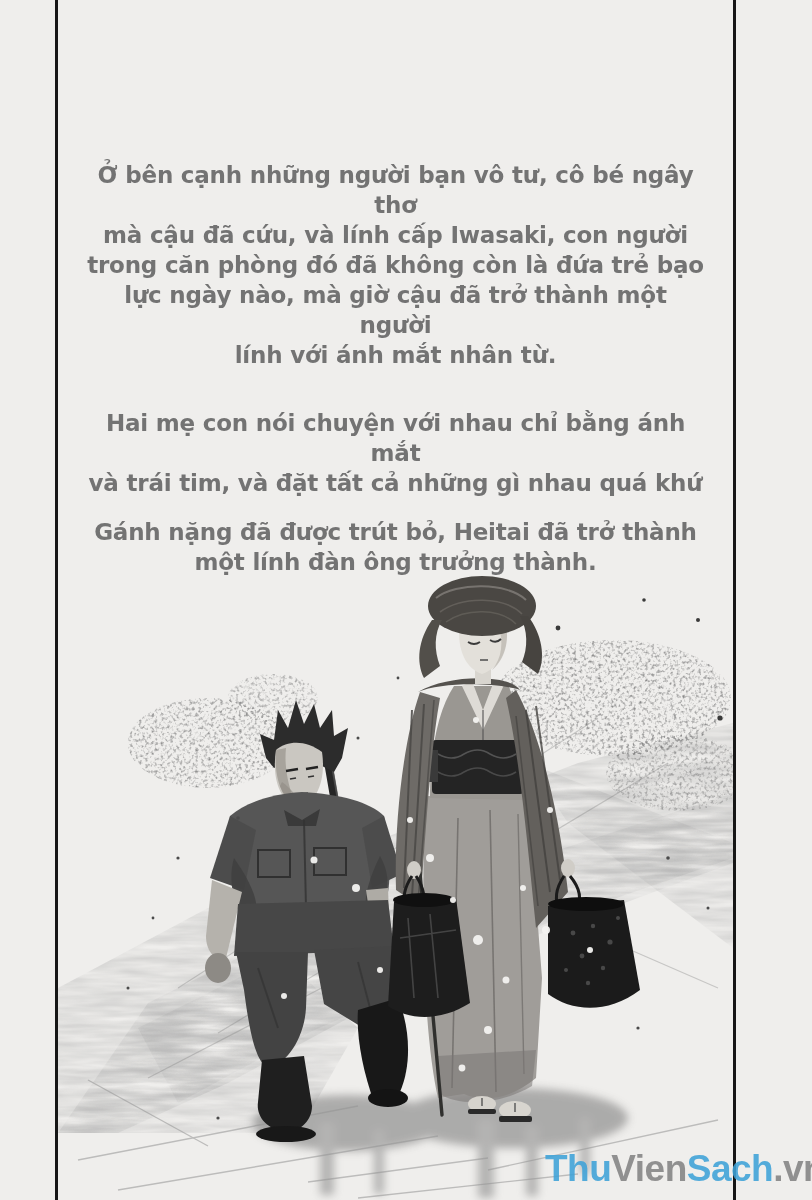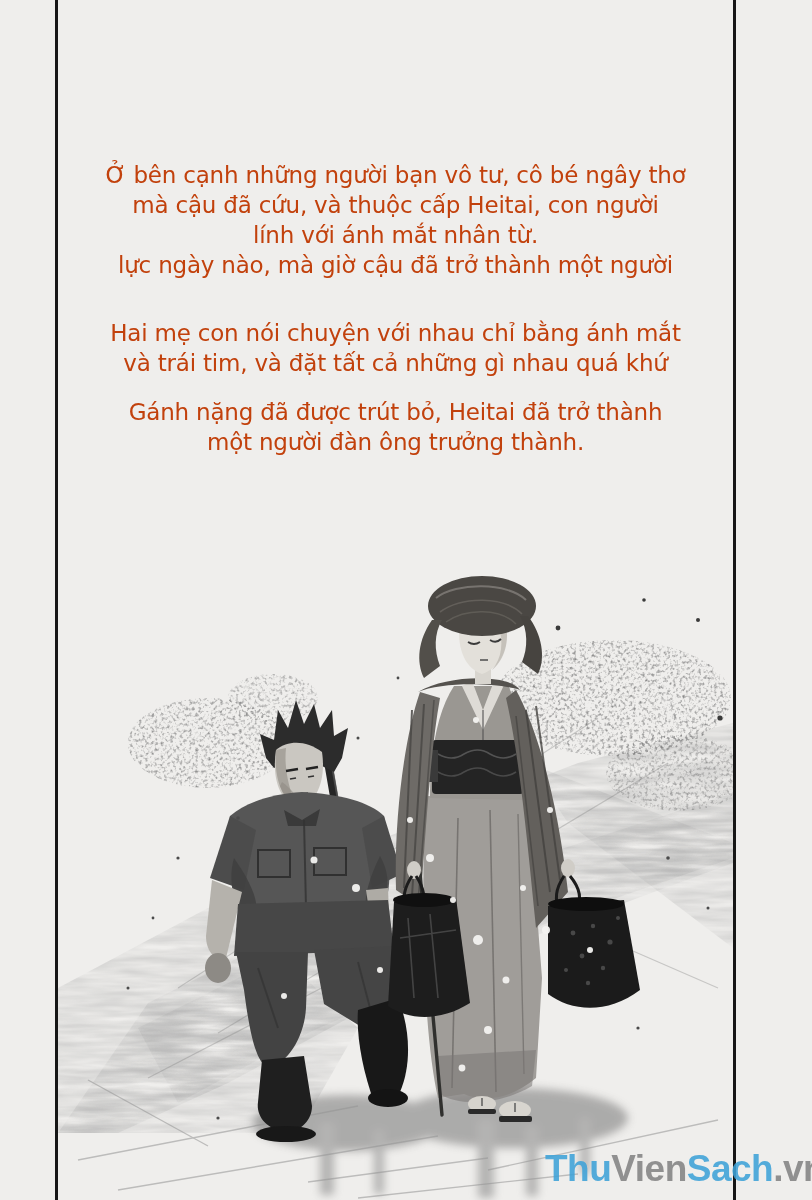--- a/index.html
+++ b/index.html
@@ -8,22 +8,22 @@
     background:#efeeec;
     font-family:"DejaVu Sans", sans-serif;
   }
   .frame-rule{
     position:absolute;top:0;width:3px;height:1200px;background:#161616;
   }
   .frame-rule.left{left:55px;}
   .frame-rule.right{left:733px;}
   .narration{
     position:absolute;left:58px;top:160px;width:675px;
-    text-align:center;color:#c2410c;
-    font-size:23px;line-height:30px;font-weight:400;
+    text-align:center;color:#737373;
+    font-size:23px;line-height:30px;font-weight:700;
     letter-spacing:-0.2px;
   }
   .narration p{margin:0;padding:0 28px;}
   .narration p.p2{margin-top:38px;text-align:center;}
   .narration p.p3{margin-top:19px;}
   .narration .line{display:block;}
   .illustration{
     position:absolute;left:58px;top:558px;width:675px;height:642px;
   }
   .watermark{
@@ -37,31 +37,32 @@
 </style>
 </head>
 <body>
 
 <div class="frame-rule left"></div>
 <div class="frame-rule right"></div>
 
 <div class="narration">
   <p class="p1">
     <span class="line">Ở bên cạnh những người bạn vô tư, cô bé ngây thơ</span>
-    <span class="line">mà cậu đã cứu, và thuộc cấp Heitai, con người</span>
+    <span class="line">mà cậu đã cứu, và lính cấp Iwasaki, con người</span>
+    <span class="line">trong căn phòng đó đã không còn là đứa trẻ bạo</span>
+    <span class="line">lực ngày nào, mà giờ cậu đã trở thành một người</span>
     <span class="line">lính với ánh mắt nhân từ.</span>
-    <span class="line">lực ngày nào, mà giờ cậu đã trở thành một người</span>
   </p>
   <p class="p2">
     <span class="line">Hai mẹ con nói chuyện với nhau chỉ bằng ánh mắt</span>
     <span class="line">và trái tim, và đặt tất cả những gì nhau quá khứ</span>
   </p>
   <p class="p3">
     <span class="line">Gánh nặng đã được trút bỏ, Heitai đã trở thành</span>
-    <span class="line">một người đàn ông trưởng thành.</span>
+    <span class="line">một lính đàn ông trưởng thành.</span>
   </p>
 </div>
 
 <svg class="illustration" viewBox="0 0 675 642" role="img" aria-label="Ink-wash manga drawing of a young soldier in uniform and a mother in a kimono carrying travel bags, walking forward together on a wet road">
   <defs>
     <filter id="wash" x="-15%" y="-15%" width="130%" height="130%">
       <feTurbulence type="fractalNoise" baseFrequency="0.015 0.12" numOctaves="3" seed="11" result="t"></feTurbulence>
       <feColorMatrix in="t" type="matrix" values="0 0 0 0 0.42  0 0 0 0 0.42  0 0 0 0 0.42  0 0 0 1.3 -0.25"></feColorMatrix>
       <feComposite operator="in" in2="SourceGraphic"></feComposite>
     </filter>

